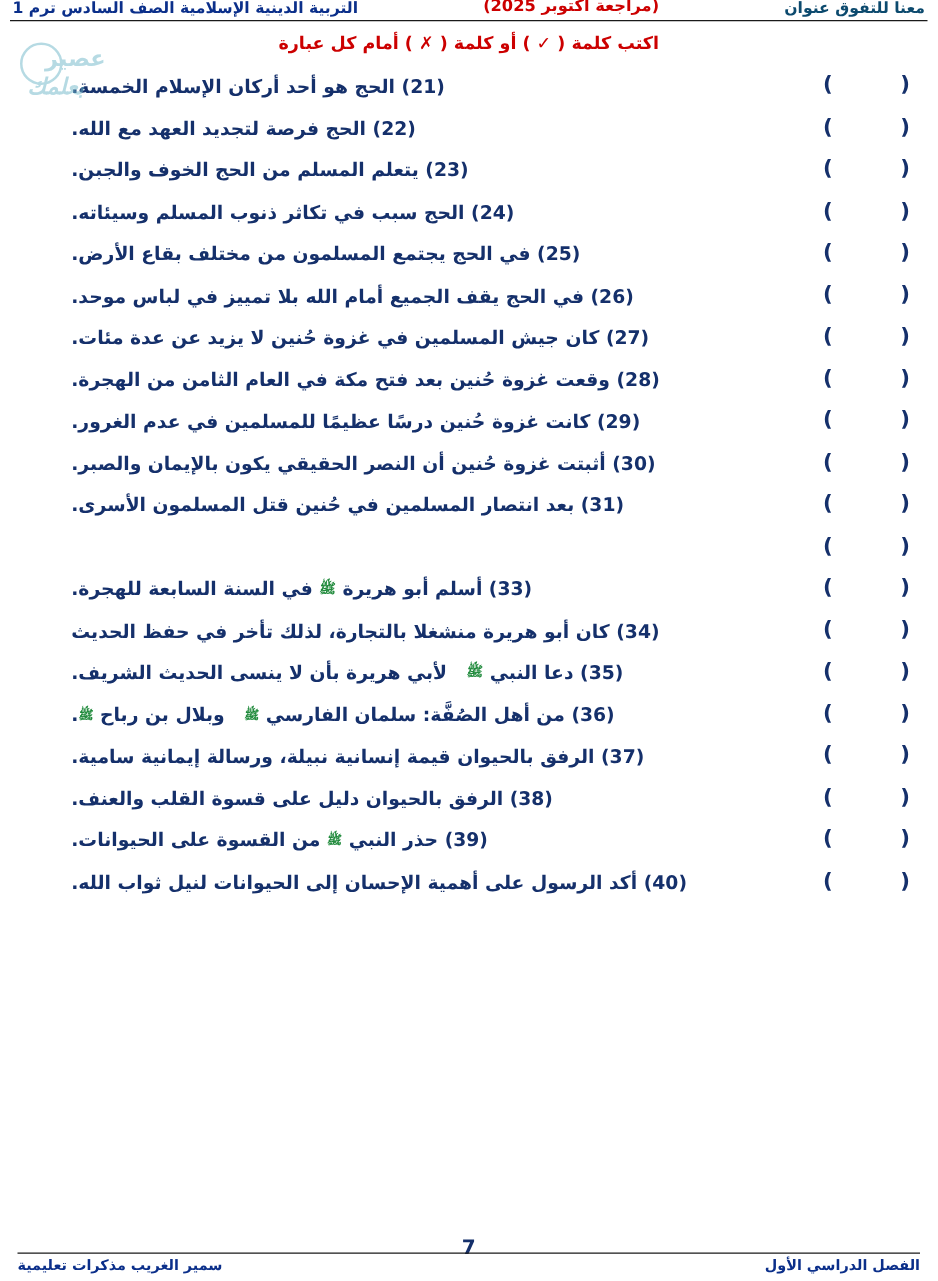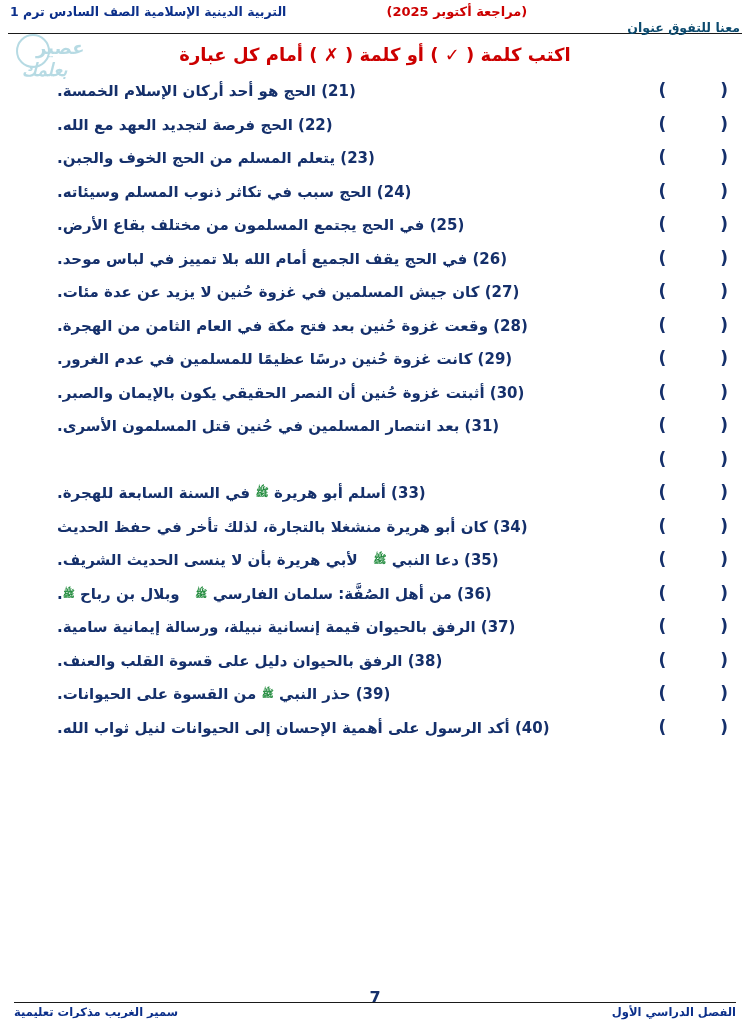--- a/index.html
+++ b/index.html
@@ -16,24 +16,24 @@
     width: 750px;
     height: 1025px;
     position: relative;
     padding: 0;
   }
 
   
   .header {
     display: flex;
     flex-direction: row-reverse;
-    align-items: flex-start;
+    align-items: flex-end;
     justify-content: space-between;
     padding: 4px 10px 2px 10px;
-    height: 32px;
+    height: 15px;
   }
   .hdr-right {
     color: #0b2f8a;
     font-weight: bold;
     font-size: 12.5px;
     white-space: nowrap;
   }
   .hdr-mid {
     color: #cc0000;
     font-weight: bold;
@@ -80,21 +80,21 @@
   }
   .watermark .wm-t1 { position:absolute; left: 22px; top: 10px; }
   .watermark .wm-t2 { position:absolute; left: 8px; top: 32px; font-style: italic; }
 
   
   .instruction {
     margin: 10px 24px 15px 24px;
     text-align: center;
     color: #cc0000;
     font-weight: bold;
-    font-size: 18px;
+    font-size: 14px;
     direction: rtl;
   }
 
   
   .qlist {
     margin: 10px 0 0 0;
     padding: 0 18px 0 18px;
   }
   .qrow {
     display: flex;

